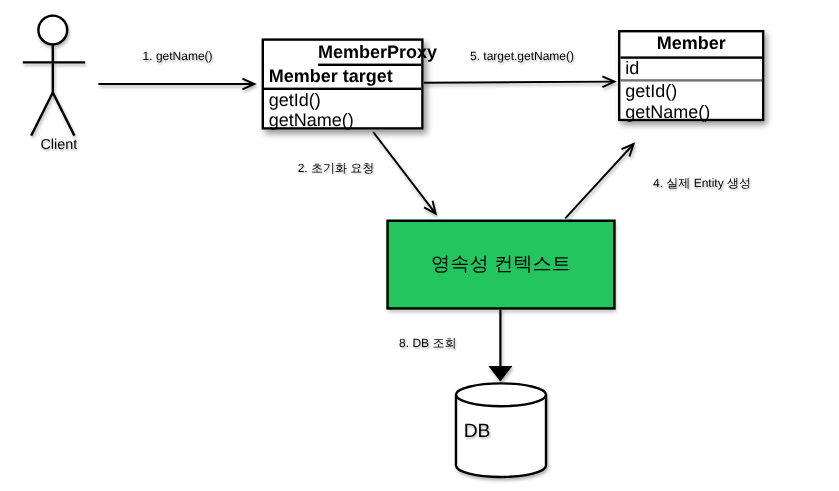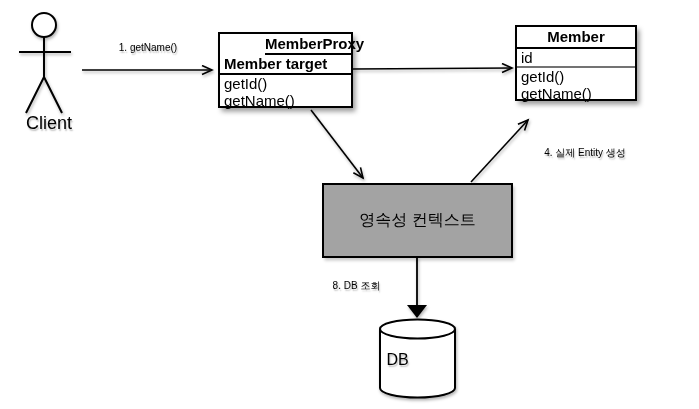--- a/index.html
+++ b/index.html
@@ -14,33 +14,33 @@
   .classbox {
     position:absolute; box-sizing:border-box; border:2px solid #000; background:#fff;
     box-shadow:2.5px 3.5px 5px rgba(0,0,0,0.40); font-size:15px;
   }
   .cb-title { font-weight:bold; text-align:center; border-bottom:2px solid #000; }
   .cb-section { border-bottom:2px solid #000; padding:0 4px; }
   .cb-row { padding:0 4px; }
   .bold { font-weight:bold; }
   .pcbox {
     position:absolute; box-sizing:border-box; left:322px; top:183px; width:191px; height:75px;
-    border:2px solid #000; background:#a3a3a3; display:flex; align-items:center; justify-content:center;
+    border:2px solid #000; background:#22c55e; display:flex; align-items:center; justify-content:center;
     font-size:16px; box-shadow:1.5px 2.5px 3px rgba(0,0,0,0.22);
   }
   .lbl {
     position:absolute; font-size:10px; white-space:nowrap; text-align:center;
     text-shadow:1px 1.5px 1.5px rgba(0,0,0,0.25);
   }
   #lbl-step1  { left:98px;  top:42px;  width:100px; }
   #lbl-step5  { left:362px; top:42px;  width:146px; }
   #lbl-step2  { left:228px; top:133px; width:104px; }
   #lbl-step4  { left:519px; top:146px; width:132px; }
   #lbl-step3  { left:300px; top:279px; width:113px; }
-  #lbl-client { left:18px;  top:113px; width:62px;  font-size:18px; }
+  #lbl-client { left:18px;  top:113px; width:62px;  font-size:12px; }
   #lbl-db     { left:360px; top:351px; width:75px;  font-size:16px; }
 
   
   #proxy-box { left:218px; top:32px; width:135px; height:76px; }
   #proxy-box .cb-title   { height:19px; line-height:19px;margin-left:45px; }
   #proxy-box .cb-section { height:18px; line-height:18px; }
   #proxy-box .cb-row     { height:17px; line-height:17px; }
 
   
   #member-box { left:515px; top:25px; width:122px; height:76px; }
@@ -101,19 +101,21 @@
     </div>
     <div class="cb-row">getId()</div>
     <div class="cb-row">getName()</div>
   </div>
 
   <div class="pcbox">
     <span>영속성 컨텍스트</span>
   </div>
 
   <div class="lbl" id="lbl-step1">1. getName()</div>
+  <div class="lbl" id="lbl-step5">5. target.getName()</div>
+  <div class="lbl" id="lbl-step2">2. 초기화 요청</div>
   <div class="lbl" id="lbl-step4">4. 실제 Entity 생성</div>
   <div class="lbl" id="lbl-step3">8. DB 조회</div>
 
   <div class="lbl" id="lbl-client">Client</div>
   <div class="lbl" id="lbl-db">DB</div>
 
 </div>
 
 </body></html>

